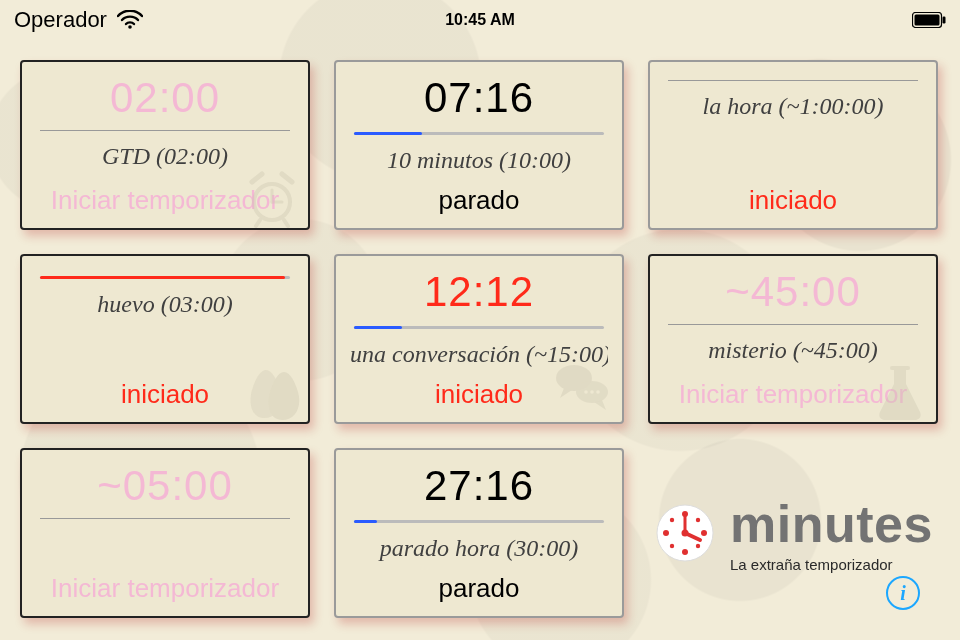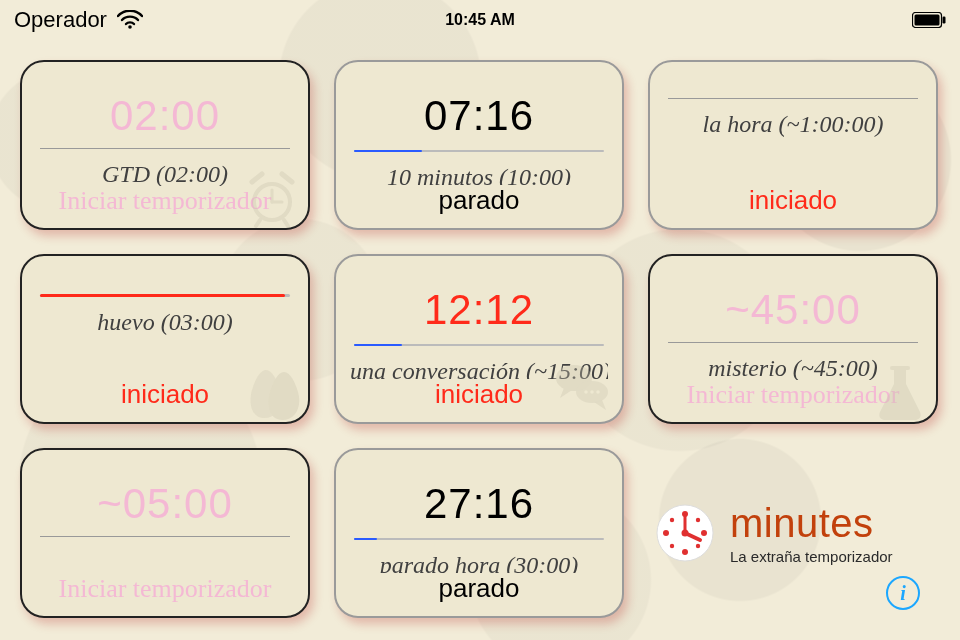--- a/index.html
+++ b/index.html
@@ -45,24 +45,24 @@
   .grid {
     position: relative; z-index: 2;
     padding: 20px 20px 10px 20px;
     height: calc(640px - 40px);
     display: flex; flex-direction: column; gap: 24px;
   }
   .row { display: flex; gap: 24px; }
   .card {
     width: 290px; height: 170px;
     border: 2.5px solid #222;
-    border-radius: 24px;
+    border-radius: 4px;
     background: #eee8d1;
     position: relative;
-    padding: 28px 14px 8px 14px;
+    padding: 10px 14px 8px 14px;
     display: flex; flex-direction: column;
     box-shadow: 4px 6px 10px rgba(180,30,30,0.25);
     overflow: hidden;
   }
   .card.gray { border-color: #9a9a9a; }
   .card .time {
     text-align: center;
     font-size: 42px;
     font-weight: 300;
     font-family: "Helvetica Neue", Helvetica, Arial, sans-serif;
@@ -82,21 +82,21 @@
     white-space: nowrap;
     overflow: hidden;
   }
   .card .status {
     text-align: center;
     font-size: 26px;
     font-weight: 300;
     margin-top: auto;
     margin-bottom: 4px;
   }
-  .pink { color: #f4b8d4; font-family: Liberation Serif, serif; }
+  .pink { color: #f4b8d4; }
   .black { color: #000; }
   .red { color: #ff2a1a; }
 
   .card .bg-icon {
     position: absolute;
     right: 6px; bottom: 0px;
     width: 60px; height: 60px;
     opacity: 0.35;
     color: #c8c2ad;
   }
@@ -104,21 +104,21 @@
 
   .brand {
     width: 290px; height: 170px;
     display: flex; align-items: center;
     gap: 14px;
     padding-left: 6px;
     position: relative;
   }
   .brand .logo { width: 62px; height: 62px; position: relative; }
   .brand .text { display: flex; flex-direction: column; }
-  .brand .title { font-size: 40px; font-weight: 400; color: #c2410c; letter-spacing: 0.5px; }
+  .brand .title { font-size: 52px; font-weight: 700; color: #737373; letter-spacing: 0.5px; }
   .brand .subtitle { font-size: 15px; color: #2a2a2a; margin-top: 2px; }
   .brand .info-btn {
     position: absolute; bottom: 8px; right: 18px;
     width: 34px; height: 34px;
     border: 2px solid #1ca7ff; border-radius: 50%;
     color: #1ca7ff;
     display: flex; align-items: center; justify-content: center;
     font-style: italic; font-family: Georgia, serif; font-weight: bold; font-size: 20px;
   }
   .wifi svg, .battery svg { display: block; }

